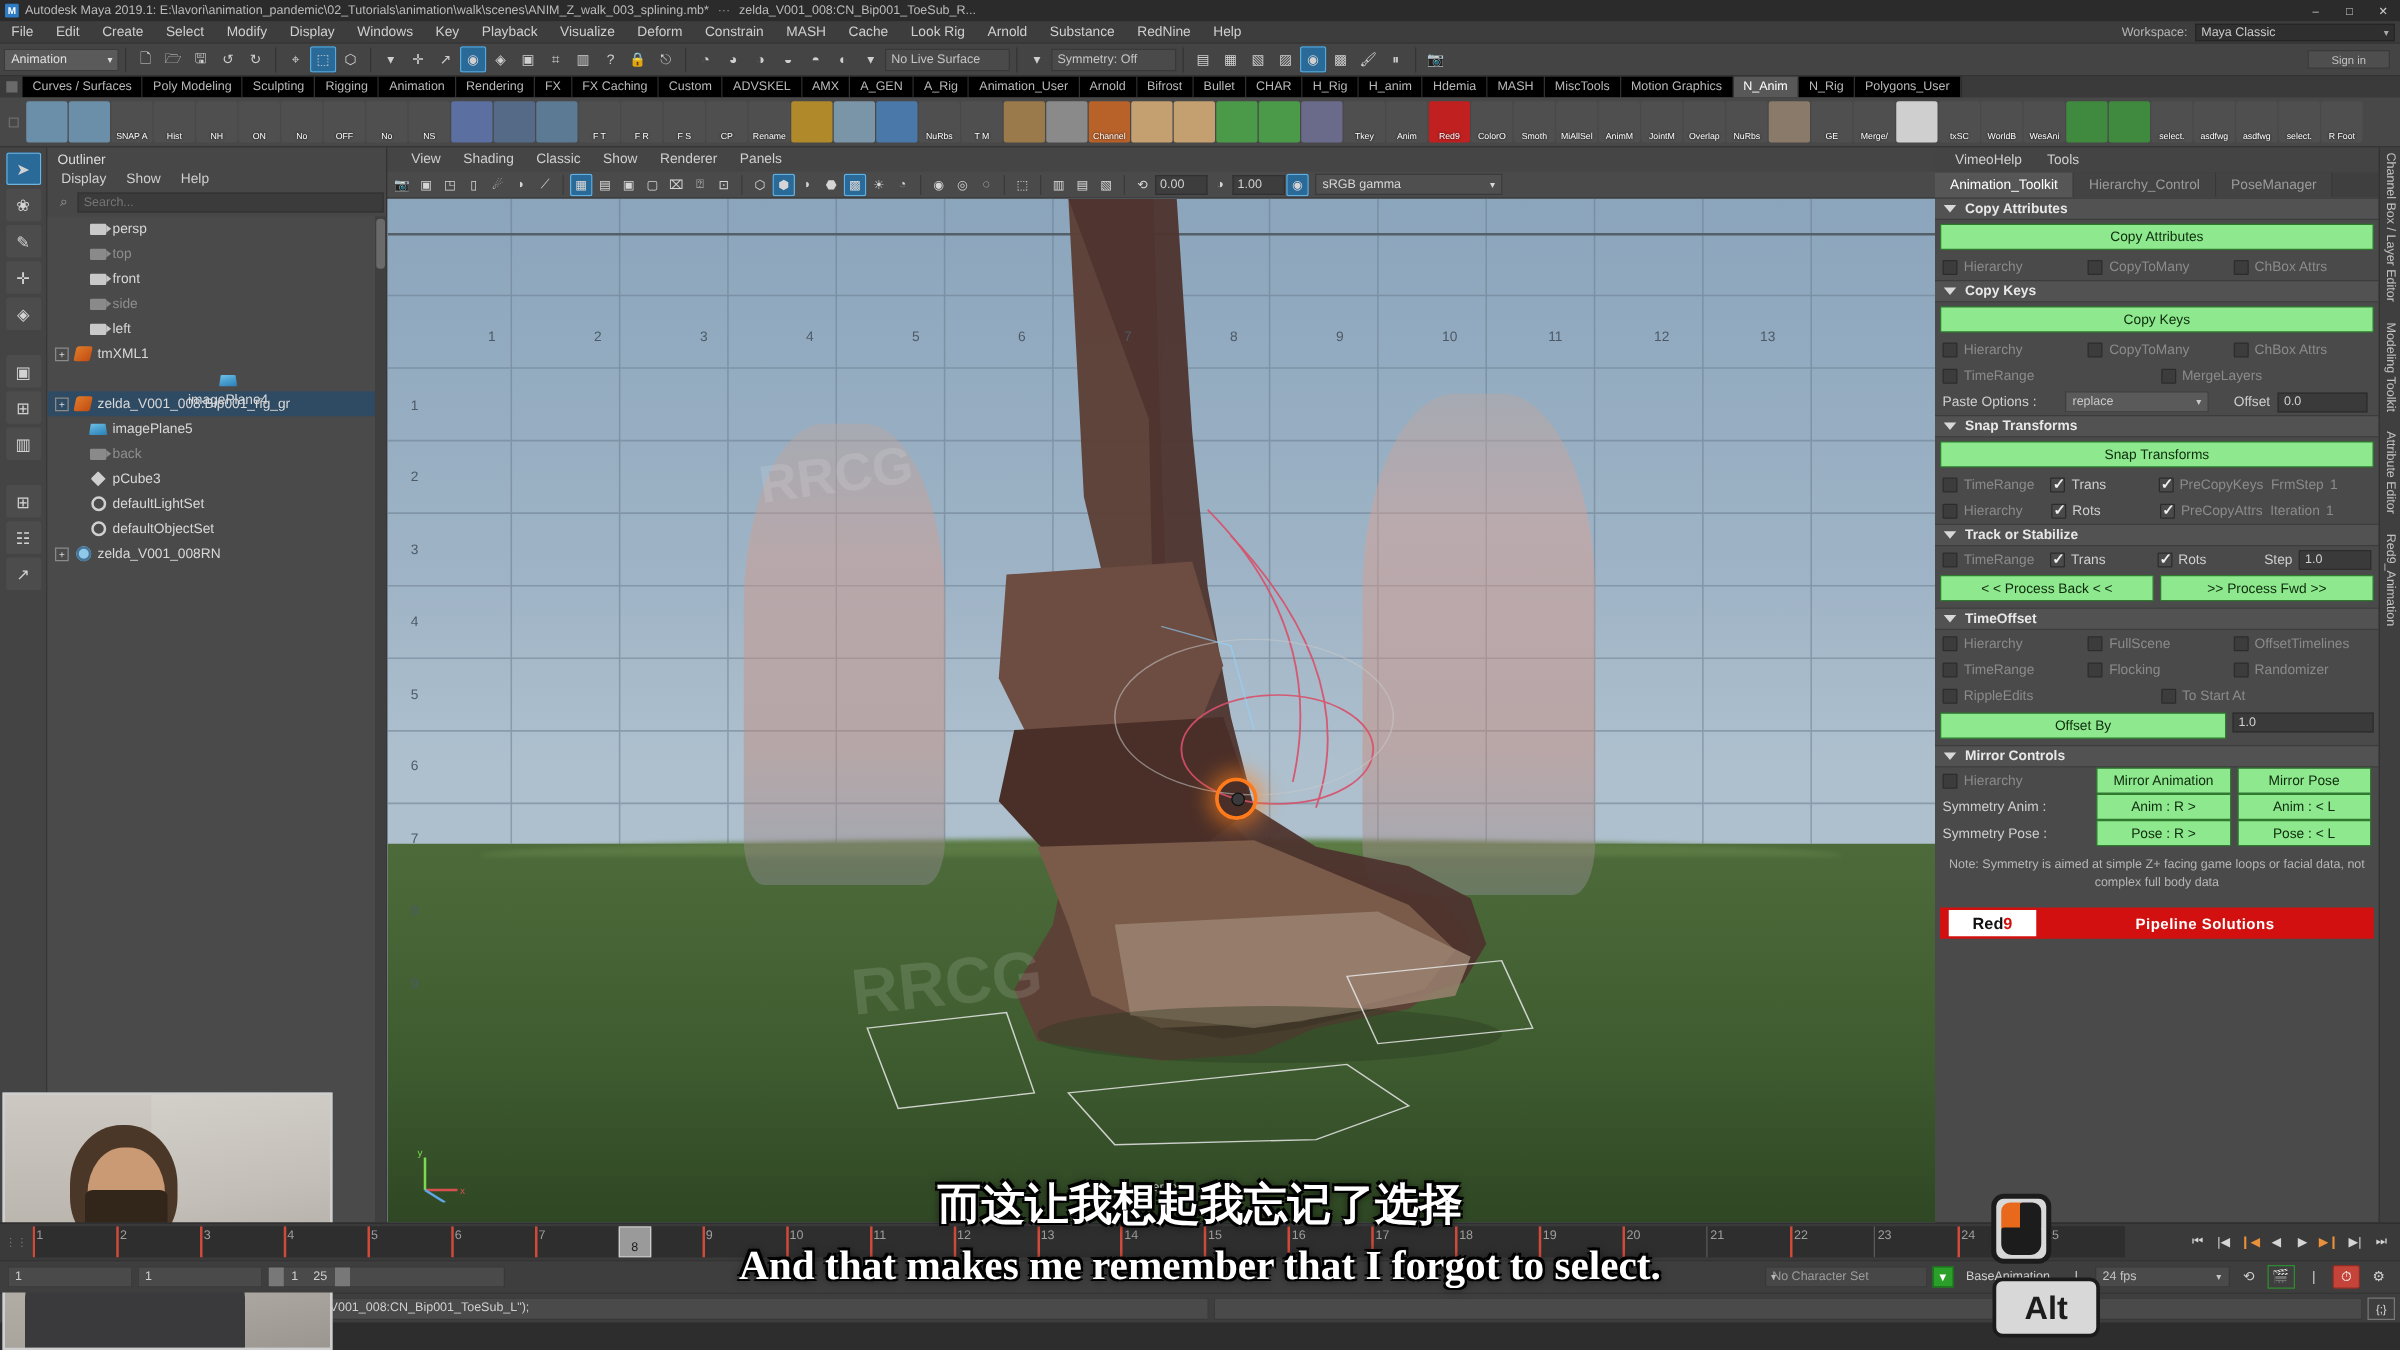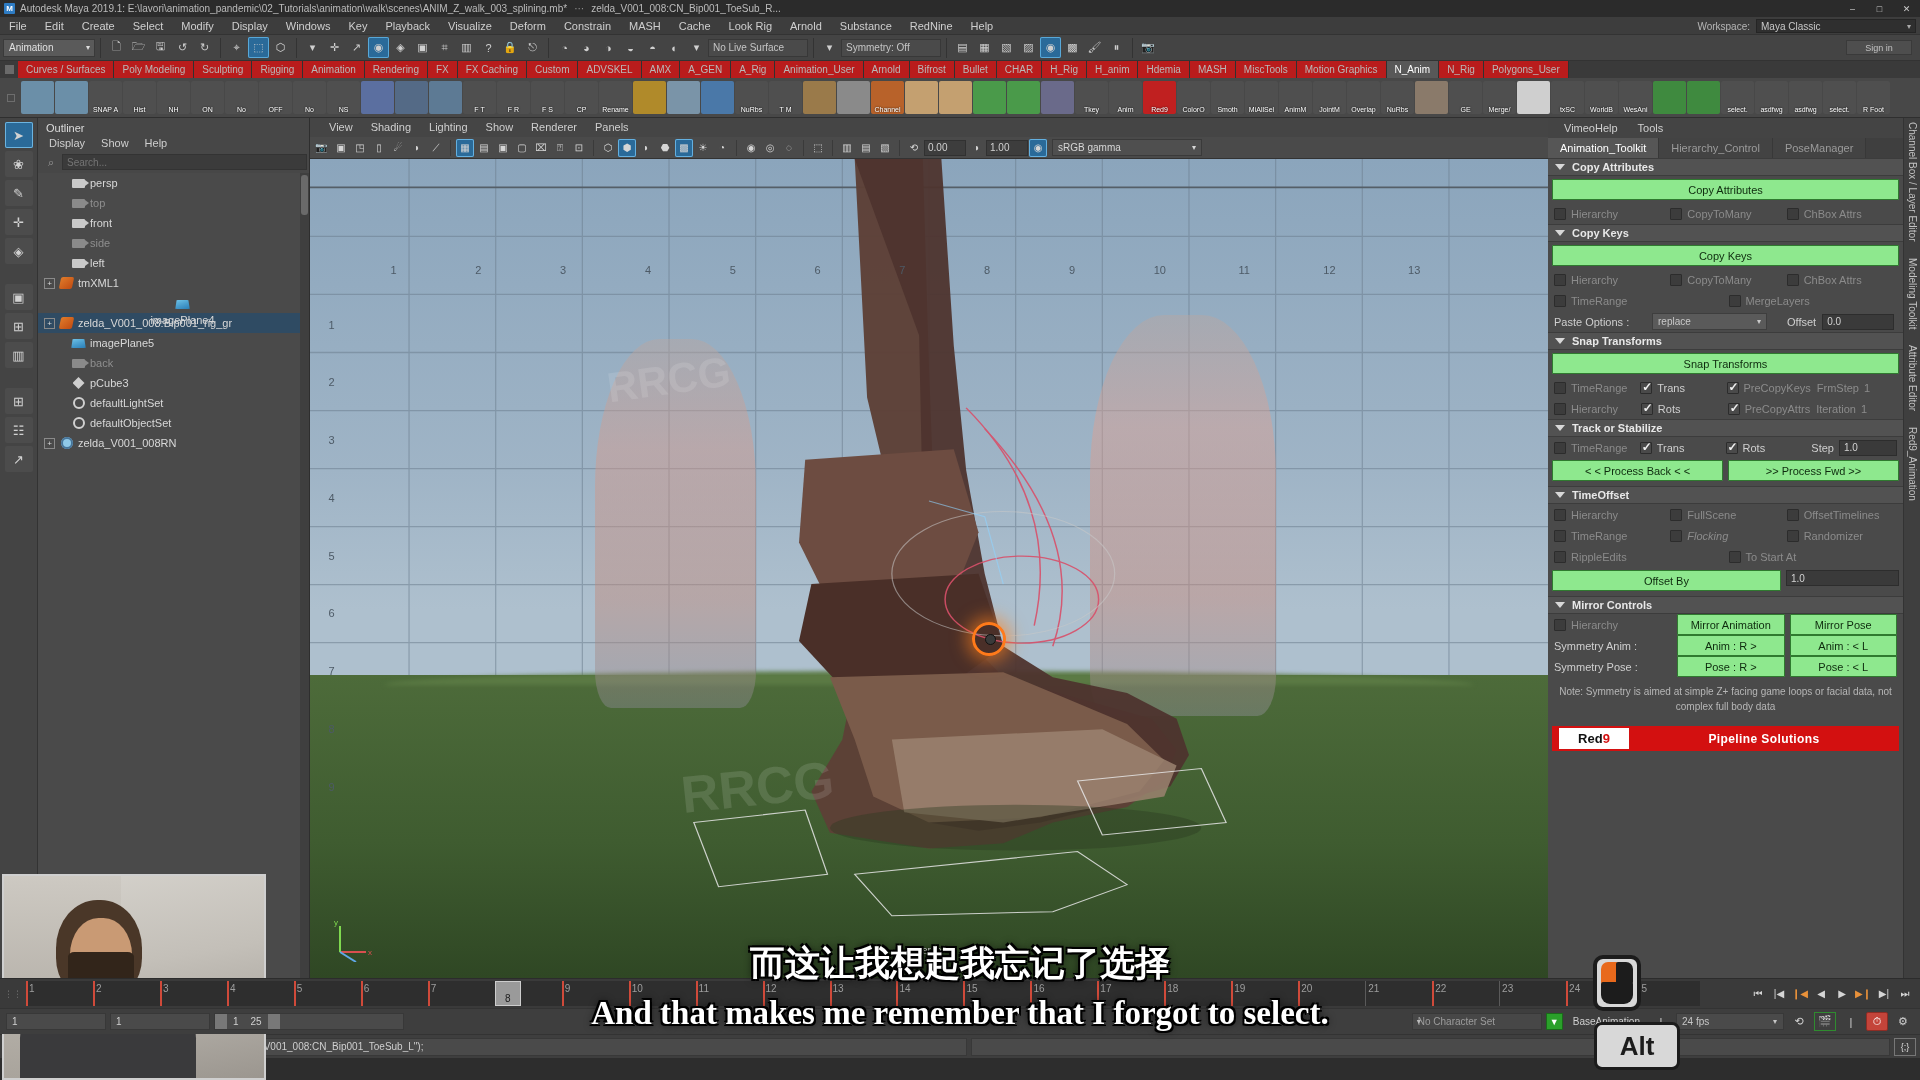--- a/index.html
+++ b/index.html
@@ -46,21 +46,21 @@
   .signin { position:absolute; right:8px; width:66px; height:15px; background:#4e4e4e;
     border:1px solid #3a3a3a; font-size:9px; color:#c2c2c2; display:flex;
     align-items:center; justify-content:center; }
 
   
   .shelftabs { height:17px; background:#3a3a3a; display:flex; align-items:center;
     font-size:10px; flex:none; overflow:hidden;}
   .shelftabs .grip { width:18px; height:17px; display:flex; align-items:center; justify-content:center;}
   .shelftabs .grip i { width:9px; height:9px; background:#6a6a6a; display:block;}
   .stab { padding:0 8px; line-height:17px; color:#b8b8b8; border-right:1px solid #313131;
-    white-space:nowrap; background:#b91c1c;}
+    white-space:nowrap; background:#000000;}
   .stab.active { background:#585858; color:#fff; }
   .shelficons { height:40px; background:#484848; display:flex; align-items:center;
     gap:1px; padding:0 2px; flex:none; overflow:hidden; border-bottom:1px solid #2f2f2f;}
   .shelficons .grip { width:18px; height:38px; display:flex; align-items:center; justify-content:center;}
   .shelficons .grip i { width:8px; height:8px; border:1px solid #6d6d6d; display:block;}
   .sicon { width:33px; height:33px; flex:none; border-radius:2px; position:relative;
     display:flex; align-items:center; justify-content:center; font-size:8px;
     color:#e6e6e6; overflow:hidden; text-align:center; line-height:1;}
   .sicon .cap { position:absolute; bottom:1px; left:0; right:0; font-size:7px;
     color:#fff; text-shadow:0 0 2px #000; }
@@ -689,21 +689,21 @@
         <div class="wc-head"></div>
           <div class="wc-face"></div>
           <div class="wc-beard"></div>
       </div>
     </div>
 
     <div class="viewwrap">
       <div class="vp-menus" id="vpmenus">
           <span>View</span>
           <span>Shading</span>
-          <span>Lighting</span>
+          <span>Classic</span>
           <span>Show</span>
           <span>Renderer</span>
           <span>Panels</span>
         </div>
       <div class="vp-tools">
         <div class="vtb">📷</div>
         <div class="vtb">▣</div>
         <div class="vtb">◳</div>
         <div class="vtb">▯</div>
         <div class="vtb">☄</div>
@@ -1002,21 +1002,21 @@
               <div class="cgroup" style="flex: 1 1 0%;">
                 <div class="cb"></div>
                 <span class="clab dim">OffsetTimelines</span>
               </div>
             </div>
             <div class="crow">
               <div class="cgroup" style="flex: 1 1 0%;">
                 <div class="cb"></div>
                 <span class="clab dim">TimeRange</span>
               </div>
-              <div class="cgroup" style="flex: 1 1 0%; font-style: italic;">
+              <div class="cgroup" style="flex: 1 1 0%;">
                 <div class="cb"></div>
                 <span class="clab dim">Flocking</span>
               </div>
               <div class="cgroup" style="flex: 1 1 0%;">
                 <div class="cb"></div>
                 <span class="clab dim">Randomizer</span>
               </div>
             </div>
             <div class="crow">
               <div class="cgroup" style="flex: 1 1 0%;">

